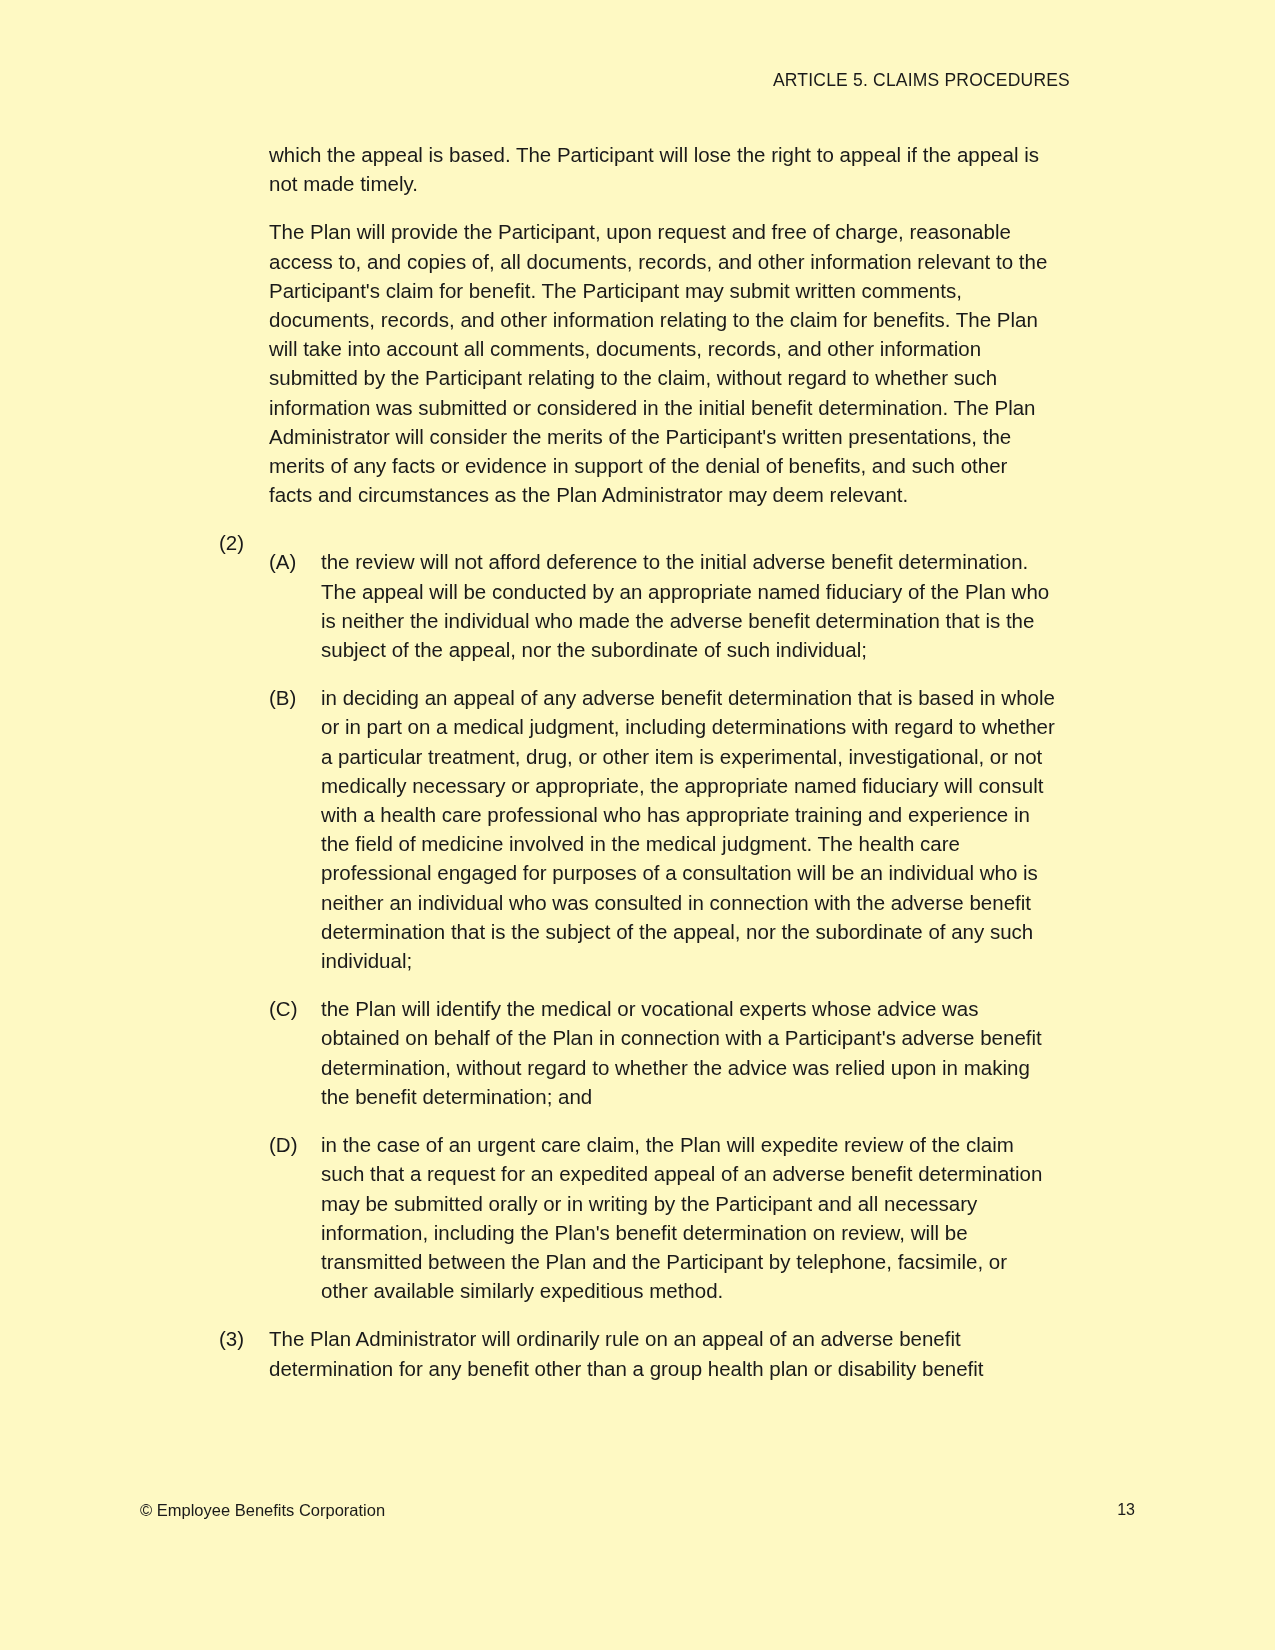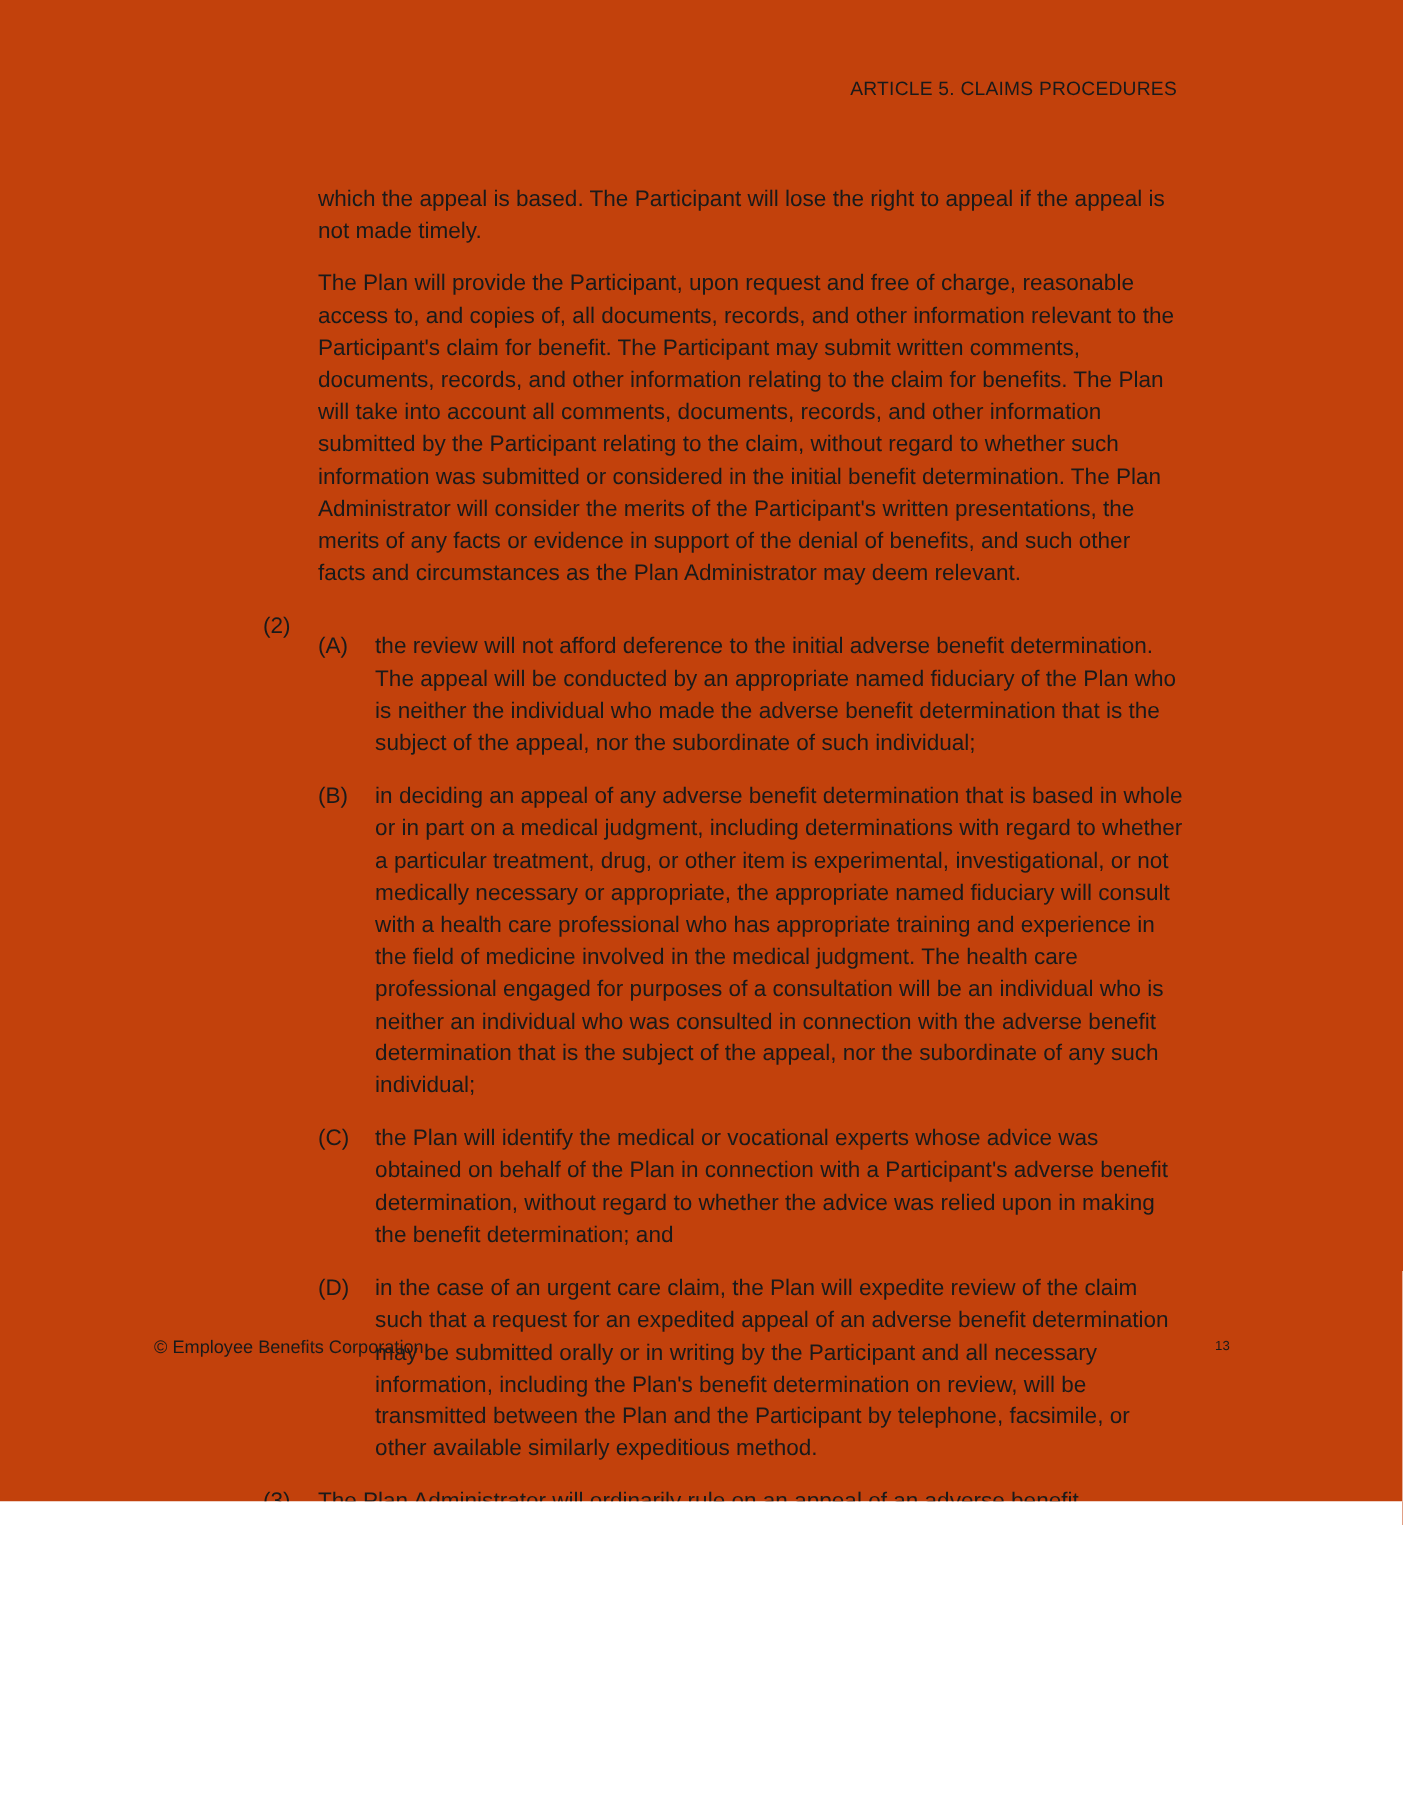--- a/index.html
+++ b/index.html
@@ -3,22 +3,22 @@
 <meta charset="utf-8">
 <style>
   html, body {
     margin: 0;
     padding: 0;
     background: #ffffff;
   }
   .page {
     position: relative;
     width: 1275px;
-    height: 1365px;
-    background: #c2410c;
+    height: 1650px;
+    background: #fef9c3;
     box-sizing: border-box;
     font-family: "Liberation Sans", sans-serif;
     color: #1a1a1a;
     overflow: hidden;
   }
 
   
   .page-header {
     position: absolute;
     top: 70px;
@@ -28,23 +28,22 @@
     font-size: 17.5px;
     letter-spacing: 0.2px;
     color: #1a1a1a;
     white-space: nowrap;
   }
 
   
   .body-area {
     position: absolute;
     top: 140px;
-    left: 144px;
+    left: 124px;
     right: 140px;
-    margin-top: 26px;
   }
 
   
   .para {
     margin: 0 0 0 145px;      
     width: 787px;
     font-size: 20.5px;
     line-height: 29.2px;
     text-align: left;
     padding-bottom: 19px;
@@ -102,23 +101,23 @@
   .footer-left {
     position: absolute;
     left: 0;
     top: 0;
     font-size: 16.5px;
     color: #1a1a1a;
     white-space: nowrap;
   }
   .footer-right {
     position: absolute;
-    right: 17px;
+    right: 0;
     top: 0;
-    font-size: 12px;
+    font-size: 16px;
     color: #1a1a1a;
   }
 </style>
 </head>
 <body>
 
 <div class="page">
 
   <div class="page-header">ARTICLE 5. CLAIMS PROCEDURES</div>
 

